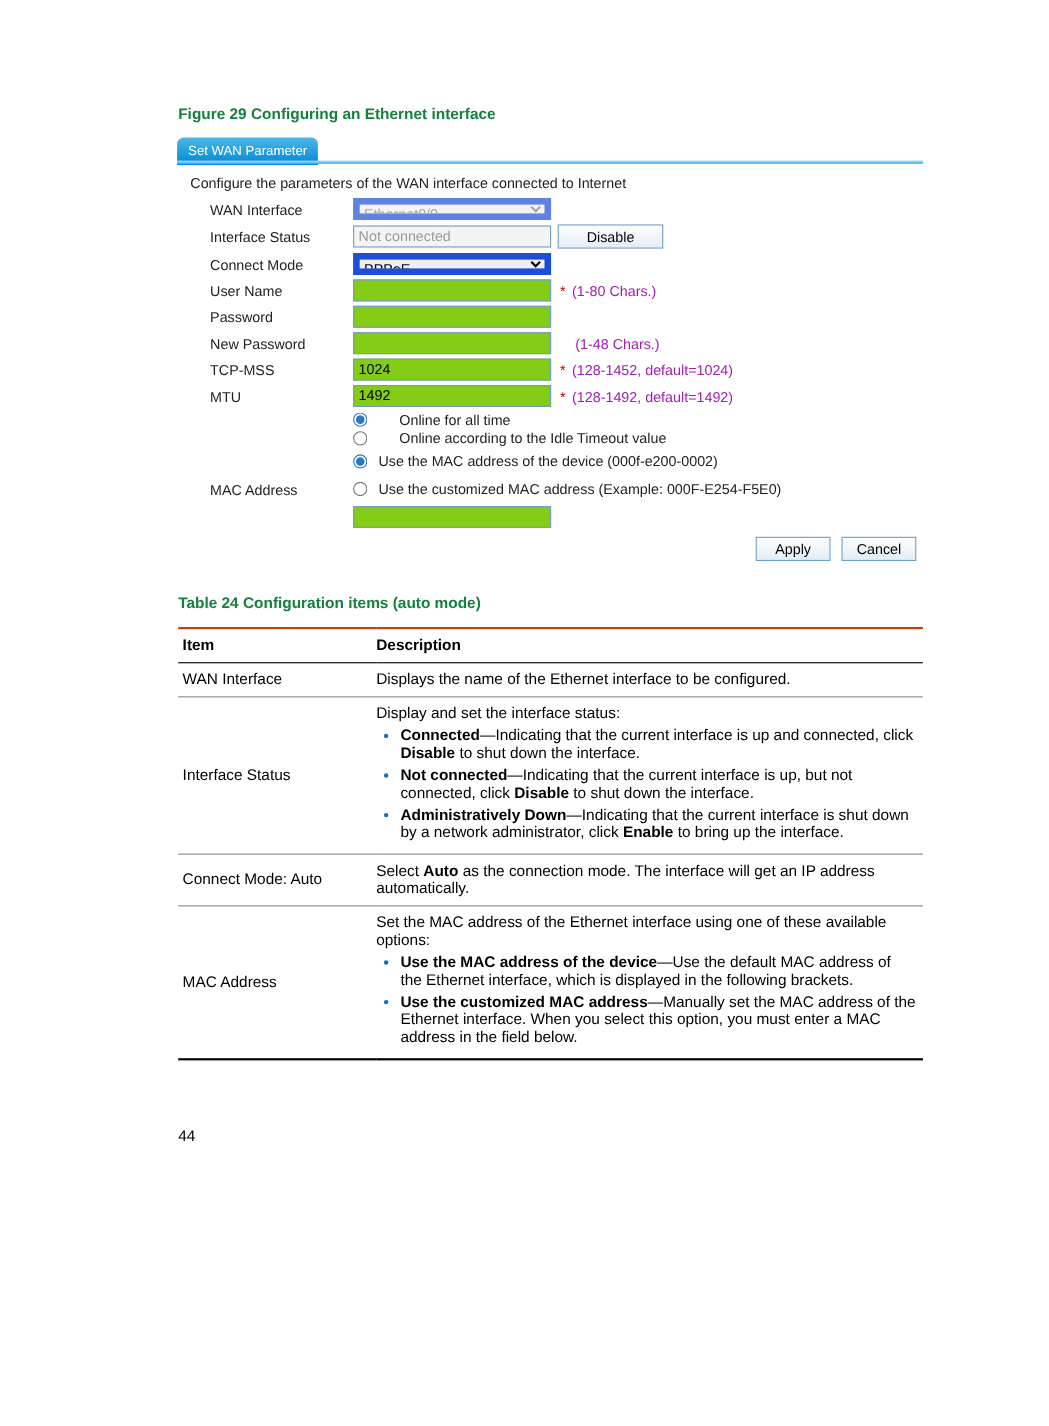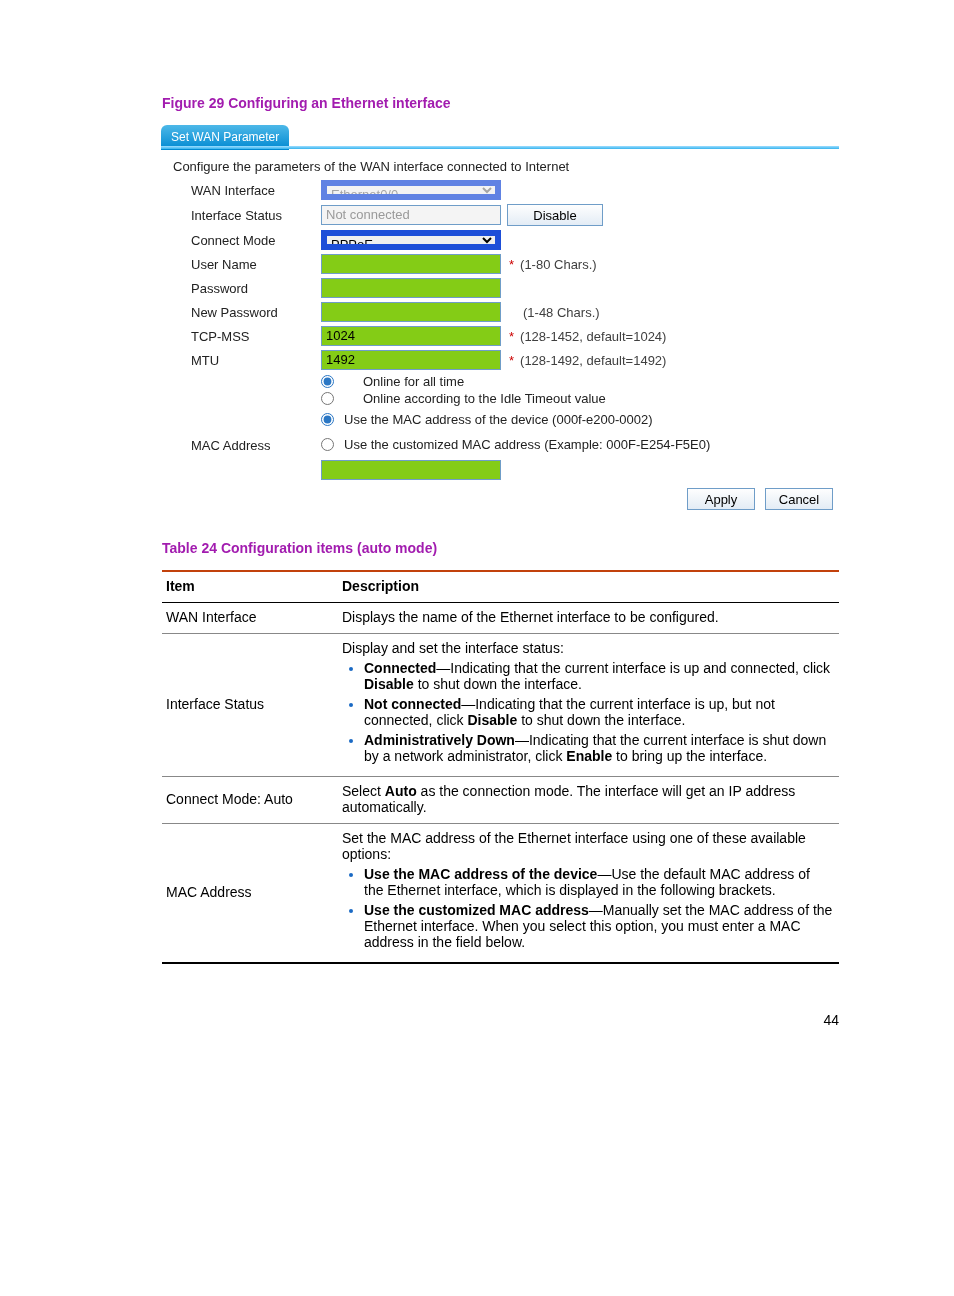--- a/index.html
+++ b/index.html
@@ -6,21 +6,21 @@
     margin:0; padding:0; background:#fff;
     font-family:Arial, Helvetica, sans-serif;
     width:954px;
     font-size:14px;
     color:#000;
   }
   .page {
     padding: 95px 115px 40px 162px;
   }
   .fig-title, .tbl-title {
-    color:#a21caf;
+    color:#15803d;
     font-weight:bold;
     font-size:14px;
     margin-bottom:14px;
     font-family:"Segoe UI",Arial,sans-serif;
   }
 
   
   .wan-panel { margin:0 0 30px -1px; }
   .wan-tabbar { position:relative; height:24px; }
   .wan-tab {
@@ -48,21 +48,21 @@
     font-size:13px; height:20px; line-height:20px;
     padding:0 4px; width:180px; box-sizing:border-box;
     background:#84cc16;
   }
   .wan-input.disabled { background:#f4f4f4; color:#9a9a9a; }
   .wan-select {
     border:6px solid #1d4ed8;
     font-size:13px; height:20px; width:180px;
   }
   .star { color:#cc0000; margin-left:2px; }
-  .hint { font-size:13px; color:#404040; }
+  .hint { font-size:13px; color:#a21caf; }
   .wan-btn {
     border:1px solid #6f9dc8;
     background:linear-gradient(#fefefe,#e3ecf5);
     font-size:13px; height:22px; min-width:68px;
     padding:0 12px;
   }
   .wan-btn.disable { min-width:96px; }
   .wan-radio-row { display:flex; align-items:center; gap:6px; margin:2px 0; }
   .btnbar { display:flex; justify-content:flex-end; gap:10px; margin-top:8px; padding-right:6px; }
   input[type=radio]{ accent-color:#2b77c4; margin:0 4px 0 0;}
@@ -77,21 +77,21 @@
     font-size:14px;
   }
   .cfg-table thead th { border-top:2px solid #c2410c; border-bottom:1px solid #000; font-weight:bold;}
   .cfg-table tbody td { border-bottom:1px solid #888; }
   .cfg-table tbody tr:last-child td { border-bottom:2px solid #000;}
   .cfg-table td:first-child, .cfg-table th:first-child { width:170px; padding-left:4px;}
   .desc ul { margin:4px 0 0 0; padding-left:22px; }
   .desc li { margin:4px 0; }
   .desc li::marker { color:#1a6ac4; }
   b{font-weight:bold;}
-  .page-number{text-align:right;margin-top:48px;font-size:14px;}
+  .page-number{text-align:left;margin-top:60px;font-size:14px;}
 </style>
 </head>
 <body>
 
 <div class="page">
 
   <div class="fig-title">Figure 29 Configuring an Ethernet interface</div>
 
   <div class="wan-panel">
     <div class="wan-tabbar">

